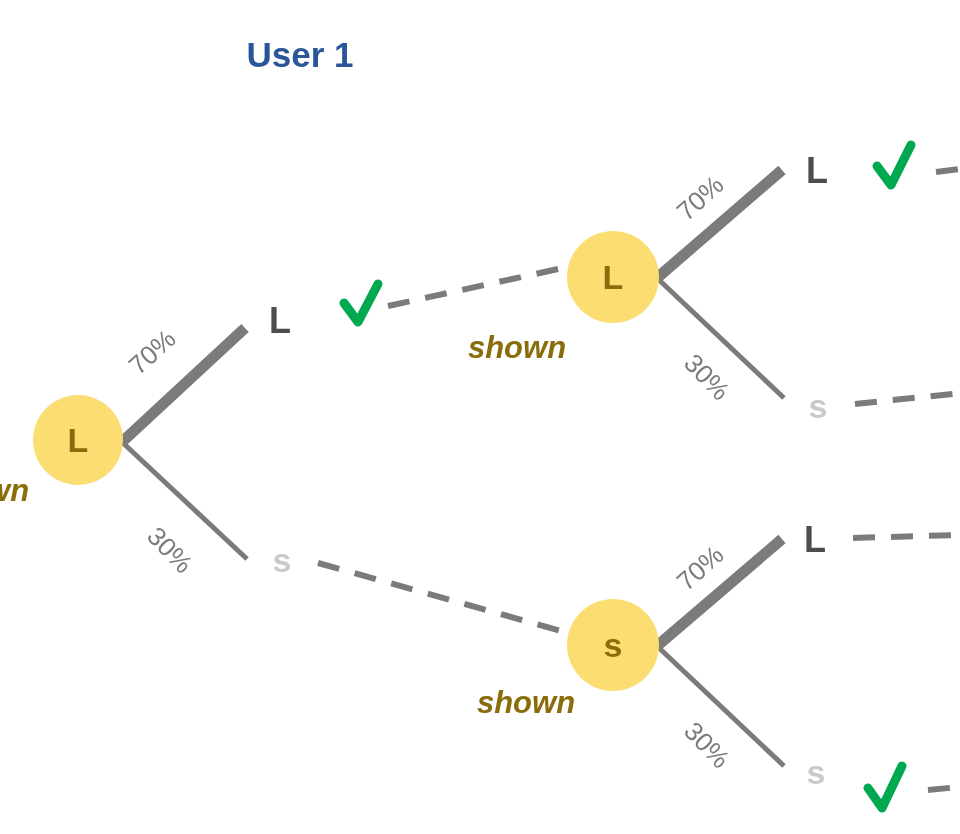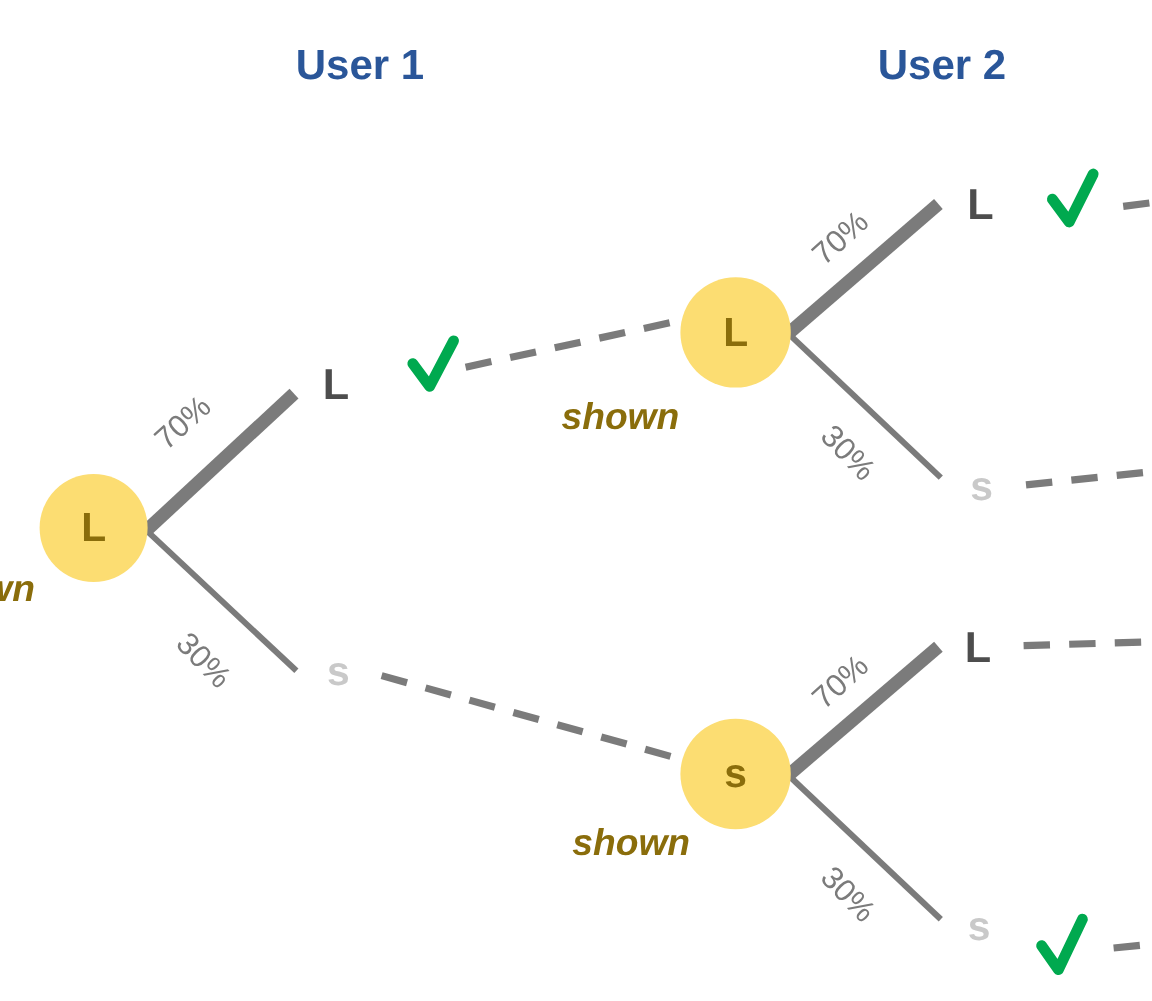--- a/index.html
+++ b/index.html
@@ -64,21 +64,20 @@
     font-size: 31px;
     fill: #8a6d0b;
   }
 </style>
 </head>
 <body>
 
 <div id="stage">
 
   <div class="hdr" style="left:300px; top:55px;">User 1</div>
-  <div class="hdr" style="left:785px; top:55px;">User 2</div>
 
   <svg id="tree-svg" viewBox="0 0 960 834">
 
     <g>
       <line x1="122" y1="442" x2="245" y2="328" stroke="#7b7b7b" stroke-width="11"></line>
       <line x1="122" y1="442" x2="247" y2="559" stroke="#7b7b7b" stroke-width="5"></line>
     </g>
 
     <g>
       <circle cx="78" cy="440" r="45" fill="#fcdd72"></circle>

